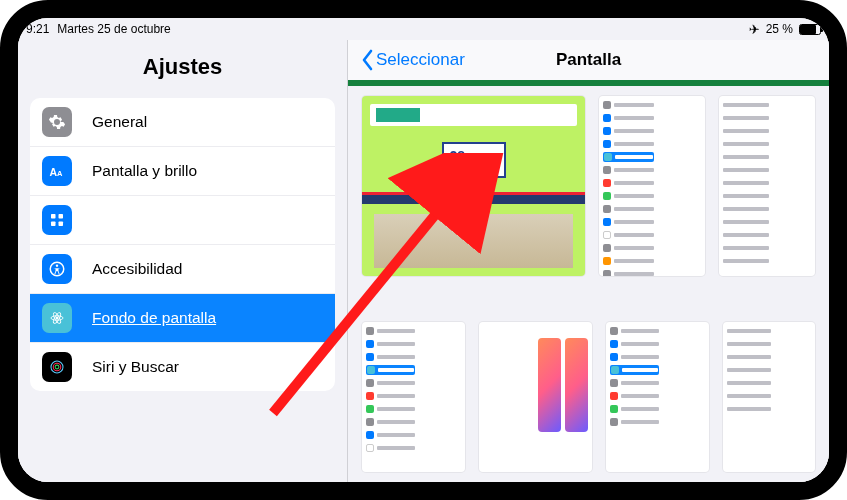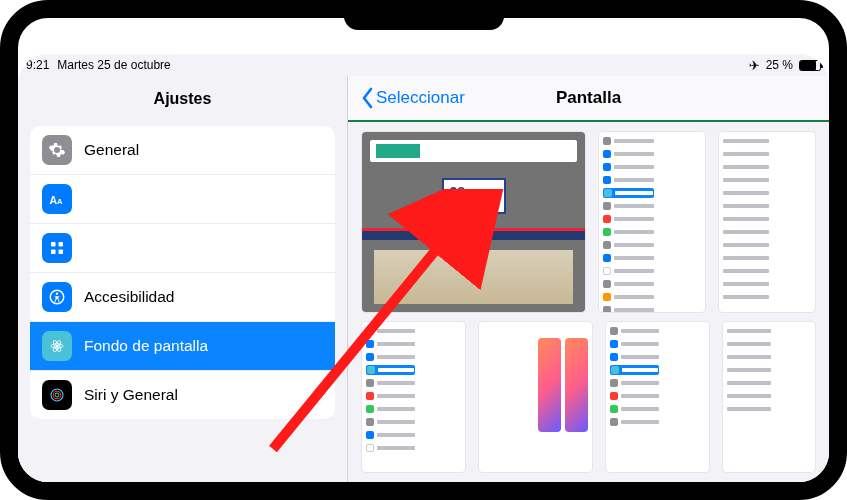--- a/index.html
+++ b/index.html
@@ -6,53 +6,53 @@
   html, body { width: 847px; height: 500px; overflow: hidden; font-family: -apple-system, "Helvetica Neue", Arial, sans-serif; background:#fff; }
   
   .device {
     position:absolute; left:0; top:0; width:847px; height:500px;
     border: 18px solid #000; border-radius: 48px; background:#fff;
   }
   .notch {
     position:absolute; top:-2px; left:50%; transform:translateX(-50%);
     width:160px; height:14px; background:#000; border-radius:0 0 14px 14px;
   }
-  .screen { position:absolute; left:0; top:0; right:0; bottom:0; overflow:hidden; border-radius:30px; background:#f2f2f7;margin-top:36px;}
+  .screen { position:absolute; left:0; top:0; right:0; bottom:0; overflow:hidden; border-radius:30px; background:#f2f2f7;}
   
   .status { position:absolute; top:0; left:0; right:0; height:22px; display:flex; align-items:center; font-size:12px; color:#000; padding:0 8px; background:transparent;}
   .status .left { display:flex; gap:8px; align-items:center;}
   .status .right { margin-left:auto; display:flex; gap:6px; align-items:center;}
   .battery { width:22px; height:11px; border:1.3px solid #000; border-radius:2.5px; position:relative;}
   .battery:after{content:""; position:absolute; right:-3px; top:2.5px; width:2px; height:5px; background:#000; border-radius:0 1px 1px 0;}
   .battery i{ display:block; height:100%; width:78%; background:#000; border-radius:1px;}
   .airplane { font-size:13px; }
   
   .split { position:absolute; top:22px; bottom:0; left:0; right:0; display:flex;}
   .sidebar { width:330px; background:#f2f2f7; border-right:1px solid #d0d0d5; display:flex; flex-direction:column;}
-  .sidebar-title { text-align:center; font-weight:700; font-size:16px; padding:14px 0 10px;}
+  .sidebar-title { text-align:center; font-weight:700; font-size:22px; padding:14px 0 10px;}
   .list { background:#fff; margin:8px 12px 0; border-radius:10px; overflow:hidden;}
-  .row { display:flex; align-items:center; gap:12px; padding:9px 12px; font-size:15.5px; color:#000; border-bottom:1px solid #ececf0; cursor:pointer;}
+  .row { display:flex; align-items:center; gap:20px; padding:9px 12px; font-size:15.5px; color:#000; border-bottom:1px solid #ececf0; cursor:pointer;}
   .row:last-child{border-bottom:none;}
-  .row.selected { background:#0a84ff; color:#fff;}
+  .row.selected { background:#0a84ff; color:#fff;text-decoration:underline;}
   .row.selected .label{color:#fff;}
   .icon { width:30px; height:30px; border-radius:7px; display:flex; align-items:center; justify-content:center; flex:0 0 30px;}
   .icon svg { width:18px; height:18px; }
   .gray{background:#8e8e93;} .blue{background:#007aff;} .teal{background:#30b0c7;}
   .black{background:#000;}
   .icon.white-svg svg{fill:#fff;}
   .label{ color:#000; }
   
   .detail { flex:1; background:#f2f2f7; display:flex; flex-direction:column;}
-  .navbar { height:46px; display:flex; align-items:center; padding:0 12px; background:#f9f9fb; border-bottom:2px solid #15803d; position:relative;}
+  .navbar { height:46px; display:flex; align-items:center; padding:0 12px; background:#f9f9fb; border-bottom:6px solid #15803d; position:relative;}
   .back { display:flex; align-items:center; gap:2px; color:#007aff; font-size:17px; cursor:pointer;}
   .back svg{ width:14px; height:22px; fill:#007aff;}
   .nav-title { position:absolute; left:50%; transform:translateX(-50%); font-weight:700; font-size:17px;}
   .grid { flex:1; padding:10px 14px; display:grid; grid-template-columns: 1.05fr 0.5fr 0.45fr; grid-auto-rows: 180px; gap:14px; overflow:hidden;}
   .thumb { background:#fff; border-radius:4px; box-shadow:0 0 0 1px #e5e5ea; position:relative; overflow:hidden;}
-  .thumb.sc1 { background:#737373;padding-left:20px;}
+  .thumb.sc1 { background:#bef264;padding-left:20px;}
   .thumb.sc1 .topbar{position:absolute;top:8px;left:8px;right:8px;height:22px;background:#fff;border-radius:2px;}
   .thumb.sc1 .logo{position:absolute;top:12px;left:14px;width:44px;height:14px;background:linear-gradient(90deg,#2a8,#2a8);}
   .thumb.sc1 .box{position:absolute;top:46px;left:50%;transform:translateX(-50%);width:64px;height:36px;background:#fff;border:2px solid #24418e;}
   .thumb.sc1 .box span{position:absolute;top:4px;left:6px;font-size:14px;font-weight:700;color:#24418e;}
   .thumb.sc1 .nav{position:absolute;top:96px;left:0;right:0;height:12px;background:#243a6e; border-top:3px solid #e23;}
   .thumb.sc1 .photo{position:absolute;top:118px;left:12px;right:12px;bottom:8px;background:linear-gradient(180deg,#d9cfb8,#c7b896);}
   
   .thumb.settings .mini{position:absolute;left:4px;top:4px;width:48%;bottom:4px;}
   .mrow{display:flex;align-items:center;gap:3px;height:10px;margin-bottom:3px;}
   .mrow i{width:8px;height:8px;border-radius:2px;}
@@ -104,20 +104,21 @@
           </div>
 
 
           <div class="row">
             <span class="icon blue white-svg">
               <svg viewBox="0 0 24 24">
                   <text x="2" y="18" font-size="14" font-weight="700" fill="#fff">A</text>
                   <text x="12" y="18" font-size="10" font-weight="700" fill="#fff">A</text>
                 </svg>
             </span>
+            <span class="label">Pantalla y brillo</span>
           </div>
 
           <div class="row">
             <span class="icon blue white-svg">
               <svg viewBox="0 0 24 24">
                   <rect x="4" y="4" width="6" height="6" rx="1"></rect>
                   <rect x="14" y="4" width="6" height="6" rx="1"></rect>
                   <rect x="4" y="14" width="6" height="6" rx="1"></rect>
                   <rect x="14" y="14" width="6" height="6" rx="1"></rect>
                 </svg>
@@ -150,21 +151,21 @@
           </div>
 
           <div class="row">
             <span class="icon black">
               <svg viewBox="0 0 24 24">
                   <circle cx="12" cy="12" r="8" fill="none" stroke="#5ac8fa" stroke-width="1.4"></circle>
                   <circle cx="12" cy="12" r="5" fill="none" stroke="#ff2d55" stroke-width="1.4"></circle>
                   <circle cx="12" cy="12" r="2.5" fill="none" stroke="#34c759" stroke-width="1.4"></circle>
                 </svg>
             </span>
-            <span class="label">Siri y General</span>
+            <span class="label">Siri y Buscar</span>
           </div>
 
 
         </div>
       </div>
 
       <div class="detail">
         <div class="navbar">
           <div class="back">
             <svg viewBox="0 0 12 22">

